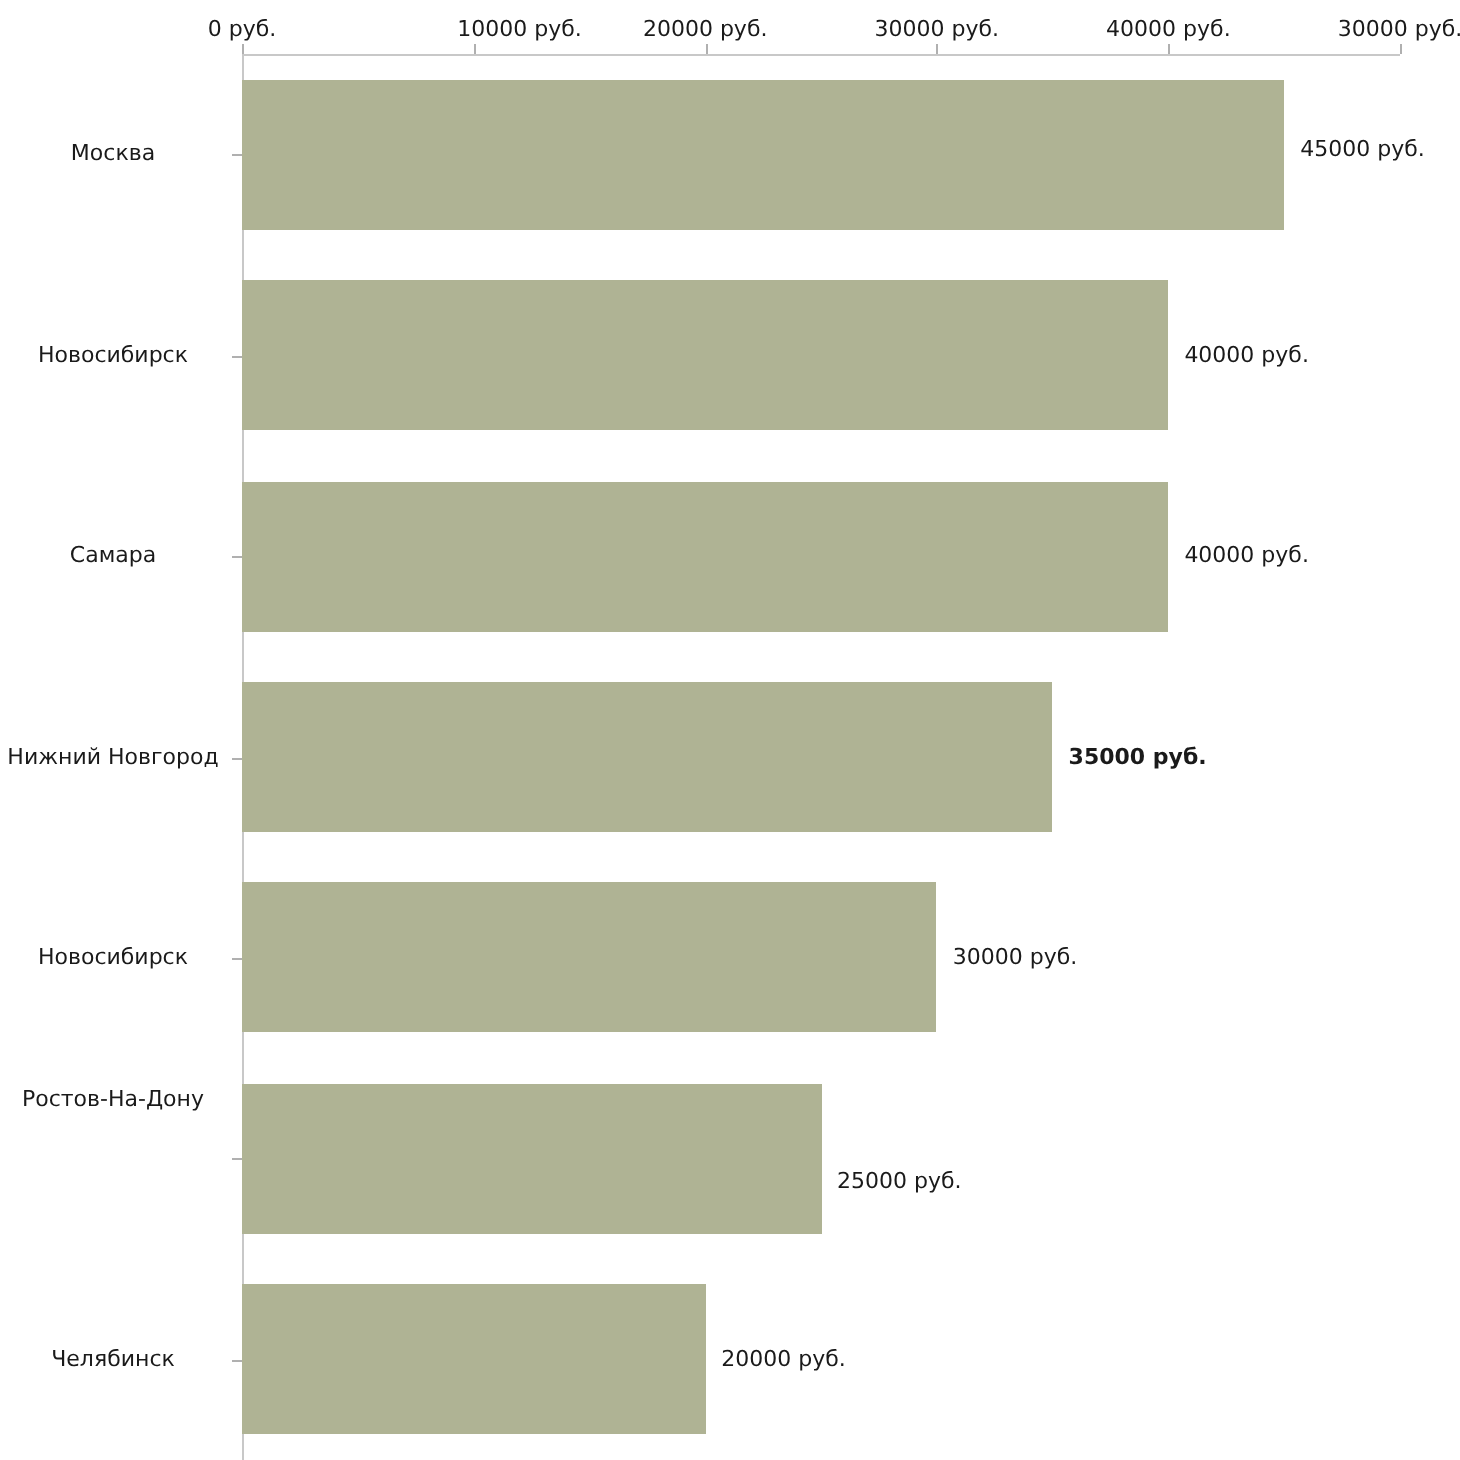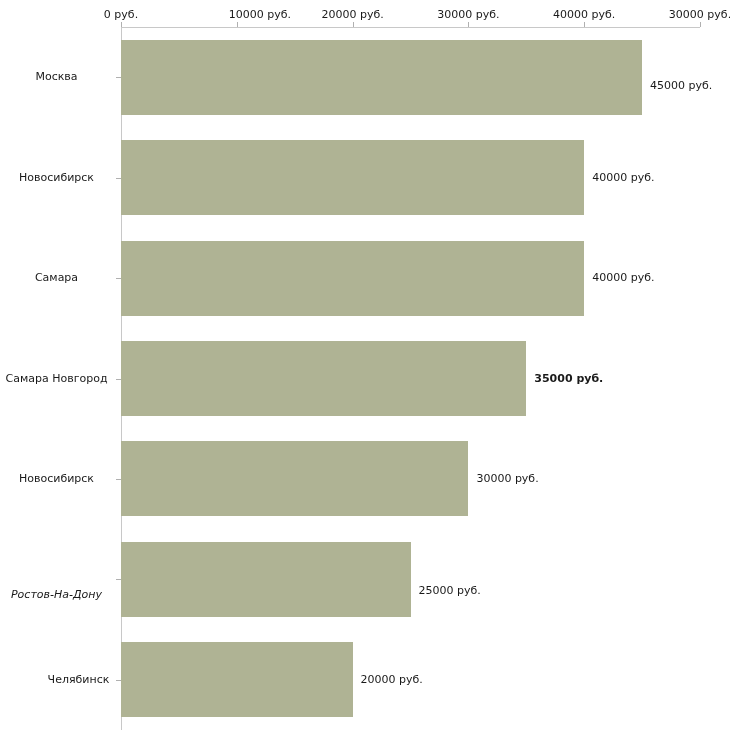--- a/index.html
+++ b/index.html
@@ -116,44 +116,44 @@
         <div class="ytick" style="top: 50.2143px;"></div>
         <div class="ytick" style="top: 150.643px;"></div>
         <div class="ytick" style="top: 251.071px;"></div>
         <div class="ytick" style="top: 351.5px;"></div>
         <div class="ytick" style="top: 451.929px;"></div>
         <div class="ytick" style="top: 552.357px;"></div>
         <div class="ytick" style="top: 652.786px;"></div>
       </div>
     <div id="bars-layer">
         <div class="bar" title="Москва 45000 руб." style="top: 12.7143px; height: 75px; width: 521.1px; background: rgb(175, 179, 148);"></div>
-        <div class="bar-value-label" style="left: 529.1px; top: 52px;">45000 руб.</div>
+        <div class="bar-value-label" style="left: 529.1px; top: 41px;">45000 руб.</div>
         <div class="bar" title="Екатеринбург 40000 руб." style="top: 113.143px; height: 75px; width: 463.2px; background: rgb(175, 179, 148);"></div>
         <div class="bar-value-label" style="left: 471.2px; top: 143.643px;">40000 руб.</div>
         <div class="bar" title="Самара 40000 руб." style="top: 213.571px; height: 75px; width: 463.2px; background: rgb(175, 179, 148);"></div>
         <div class="bar-value-label" style="left: 471.2px; top: 244.071px;">40000 руб.</div>
         <div class="bar" title="Нижний Новгород 35000 руб." style="top: 314px; height: 75px; width: 405.3px; background: rgb(175, 179, 148);"></div>
         <div class="bar-value-label" style="left: 413.3px; top: 344.5px; font-weight: bold;">35000 руб.</div>
         <div class="bar" title="Новосибирск 30000 руб." style="top: 414.429px; height: 75px; width: 347.4px; background: rgb(175, 179, 148);"></div>
         <div class="bar-value-label" style="left: 355.4px; top: 444.929px;">30000 руб.</div>
         <div class="bar" title="Ростов-На-Дону 25000 руб." style="top: 514.857px; height: 75px; width: 289.5px; background: rgb(175, 179, 148);"></div>
         <div class="bar-value-label" style="left: 297.5px; top: 545.357px; margin-top: 12px;">25000 руб.</div>
         <div class="bar" title="Челябинск 20000 руб." style="top: 615.286px; height: 75px; width: 231.6px; background: rgb(175, 179, 148);"></div>
         <div class="bar-value-label" style="left: 239.6px; top: 645.786px;">20000 руб.</div>
       </div>
   </div>
 
   <div id="ylabels-layer">
       <div class="ytick-label" style="position: absolute; left: 0px; width: 113px; right: auto; top: 70.2143px;">Москва</div>
       <div class="ytick-label" style="position: absolute; left: 0px; width: 113px; right: auto; top: 170.643px;">Новосибирск</div>
       <div class="ytick-label" style="position: absolute; left: 0px; width: 113px; right: auto; top: 271.071px;">Самара</div>
-      <div class="ytick-label" style="position: absolute; left: 0px; width: 113px; right: auto; top: 371.5px;">Самара Новгород</div>
+      <div class="ytick-label" style="position: absolute; left: 0px; width: 113px; right: auto; top: 371.5px;">Нижний Новгород</div>
       <div class="ytick-label" style="position: absolute; left: 0px; width: 113px; right: auto; top: 471.929px;">Новосибирск</div>
-      <div class="ytick-label" style="position: absolute; left: 0px; width: 113px; right: auto; top: 588px; font-style: italic;">Ростов-На-Дону</div>
-      <div class="ytick-label" style="position: absolute; left: 0px; width: 113px; right: auto; top: 672.786px; padding-left: 22px;">Челябинск</div>
+      <div class="ytick-label" style="position: absolute; left: 0px; width: 113px; right: auto; top: 543px;">Ростов-На-Дону</div>
+      <div class="ytick-label" style="position: absolute; left: 0px; width: 113px; right: auto; top: 672.786px;">Челябинск</div>
     </div>
   <div id="xlabels-layer">
       <div class="xtick-label" style="left: 121px; top: 8px; position: absolute;">0 руб.</div>
       <div class="xtick-label" style="left: 236.8px; top: 8px; position: absolute; margin-left: 23px;">10000 руб.</div>
       <div class="xtick-label" style="left: 352.6px; top: 8px; position: absolute;">20000 руб.</div>
       <div class="xtick-label" style="left: 468.4px; top: 8px; position: absolute;">30000 руб.</div>
       <div class="xtick-label" style="left: 584.2px; top: 8px; position: absolute;">40000 руб.</div>
       <div class="xtick-label" style="left: 700px; top: 8px; position: absolute;">30000 руб.</div>
     </div>
 </div>

